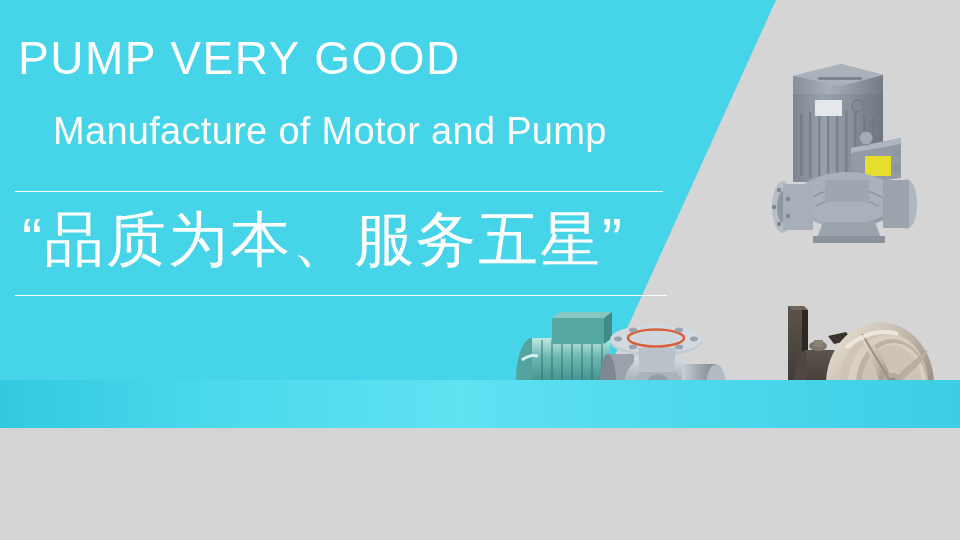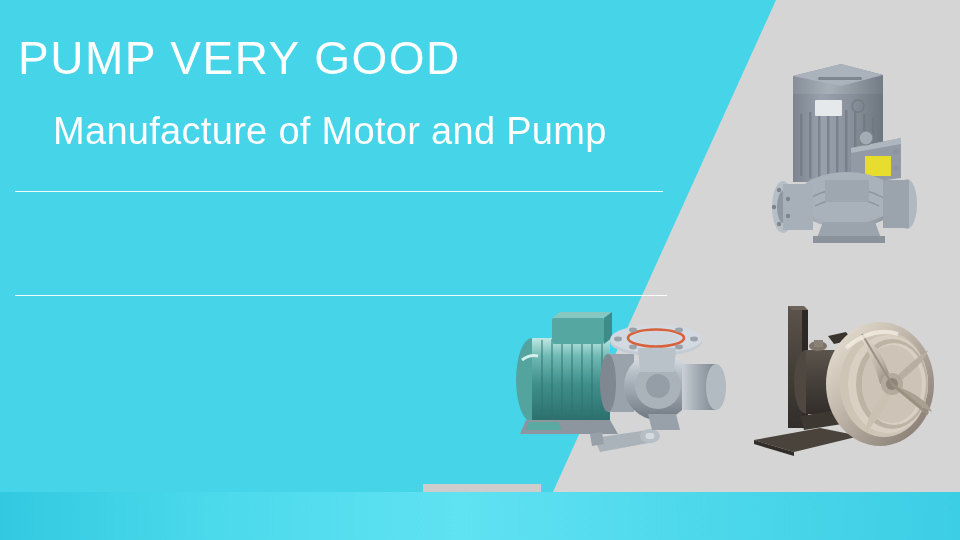--- a/index.html
+++ b/index.html
@@ -2,21 +2,21 @@
 <html><head>
 <meta charset="utf-8">
 <style>
   html,body{margin:0;padding:0;}
   body{
     width:960px;height:540px;overflow:hidden;
     font-family:"Liberation Sans","DejaVu Sans",sans-serif;
     background:#d4d4d4;
   }
   #banner{
-    position:relative;width:960px;height:540px;overflow:hidden;
+    position:relative;width:960px;height:428px;overflow:hidden;
     background:#d6d6d6;
   }
   
   .bg-gray{
     position:absolute;left:0;top:0;width:960px;height:540px;
     background:#d5d5d5;
   }
   .bg-cyan{
     position:absolute;left:0;top:0;width:960px;height:494px;
     background:#45d4e8;
@@ -285,19 +285,20 @@
       <path d="M150 92 L120 42" stroke="#9b9183" stroke-width="2" fill="none"></path>
 
       <path d="M104 56 q26 -22 52 -14" fill="none" stroke="#f2ece2" stroke-width="4" opacity="0.8"></path>
     </svg>
   </div>
 
   <div class="text-block">
     <div class="title">PUMP VERY GOOD</div>
     <div class="subtitle">Manufacture of Motor and Pump</div>
     <div class="rule rule-top"></div>
+    <div class="slogan">“品质为本、服务五星”</div>
     <div class="rule rule-bottom"></div>
   </div>
 
   <div class="gray-tab"></div>
   <div class="bottom-band"></div>
 
 </div>
 
 </body></html>

